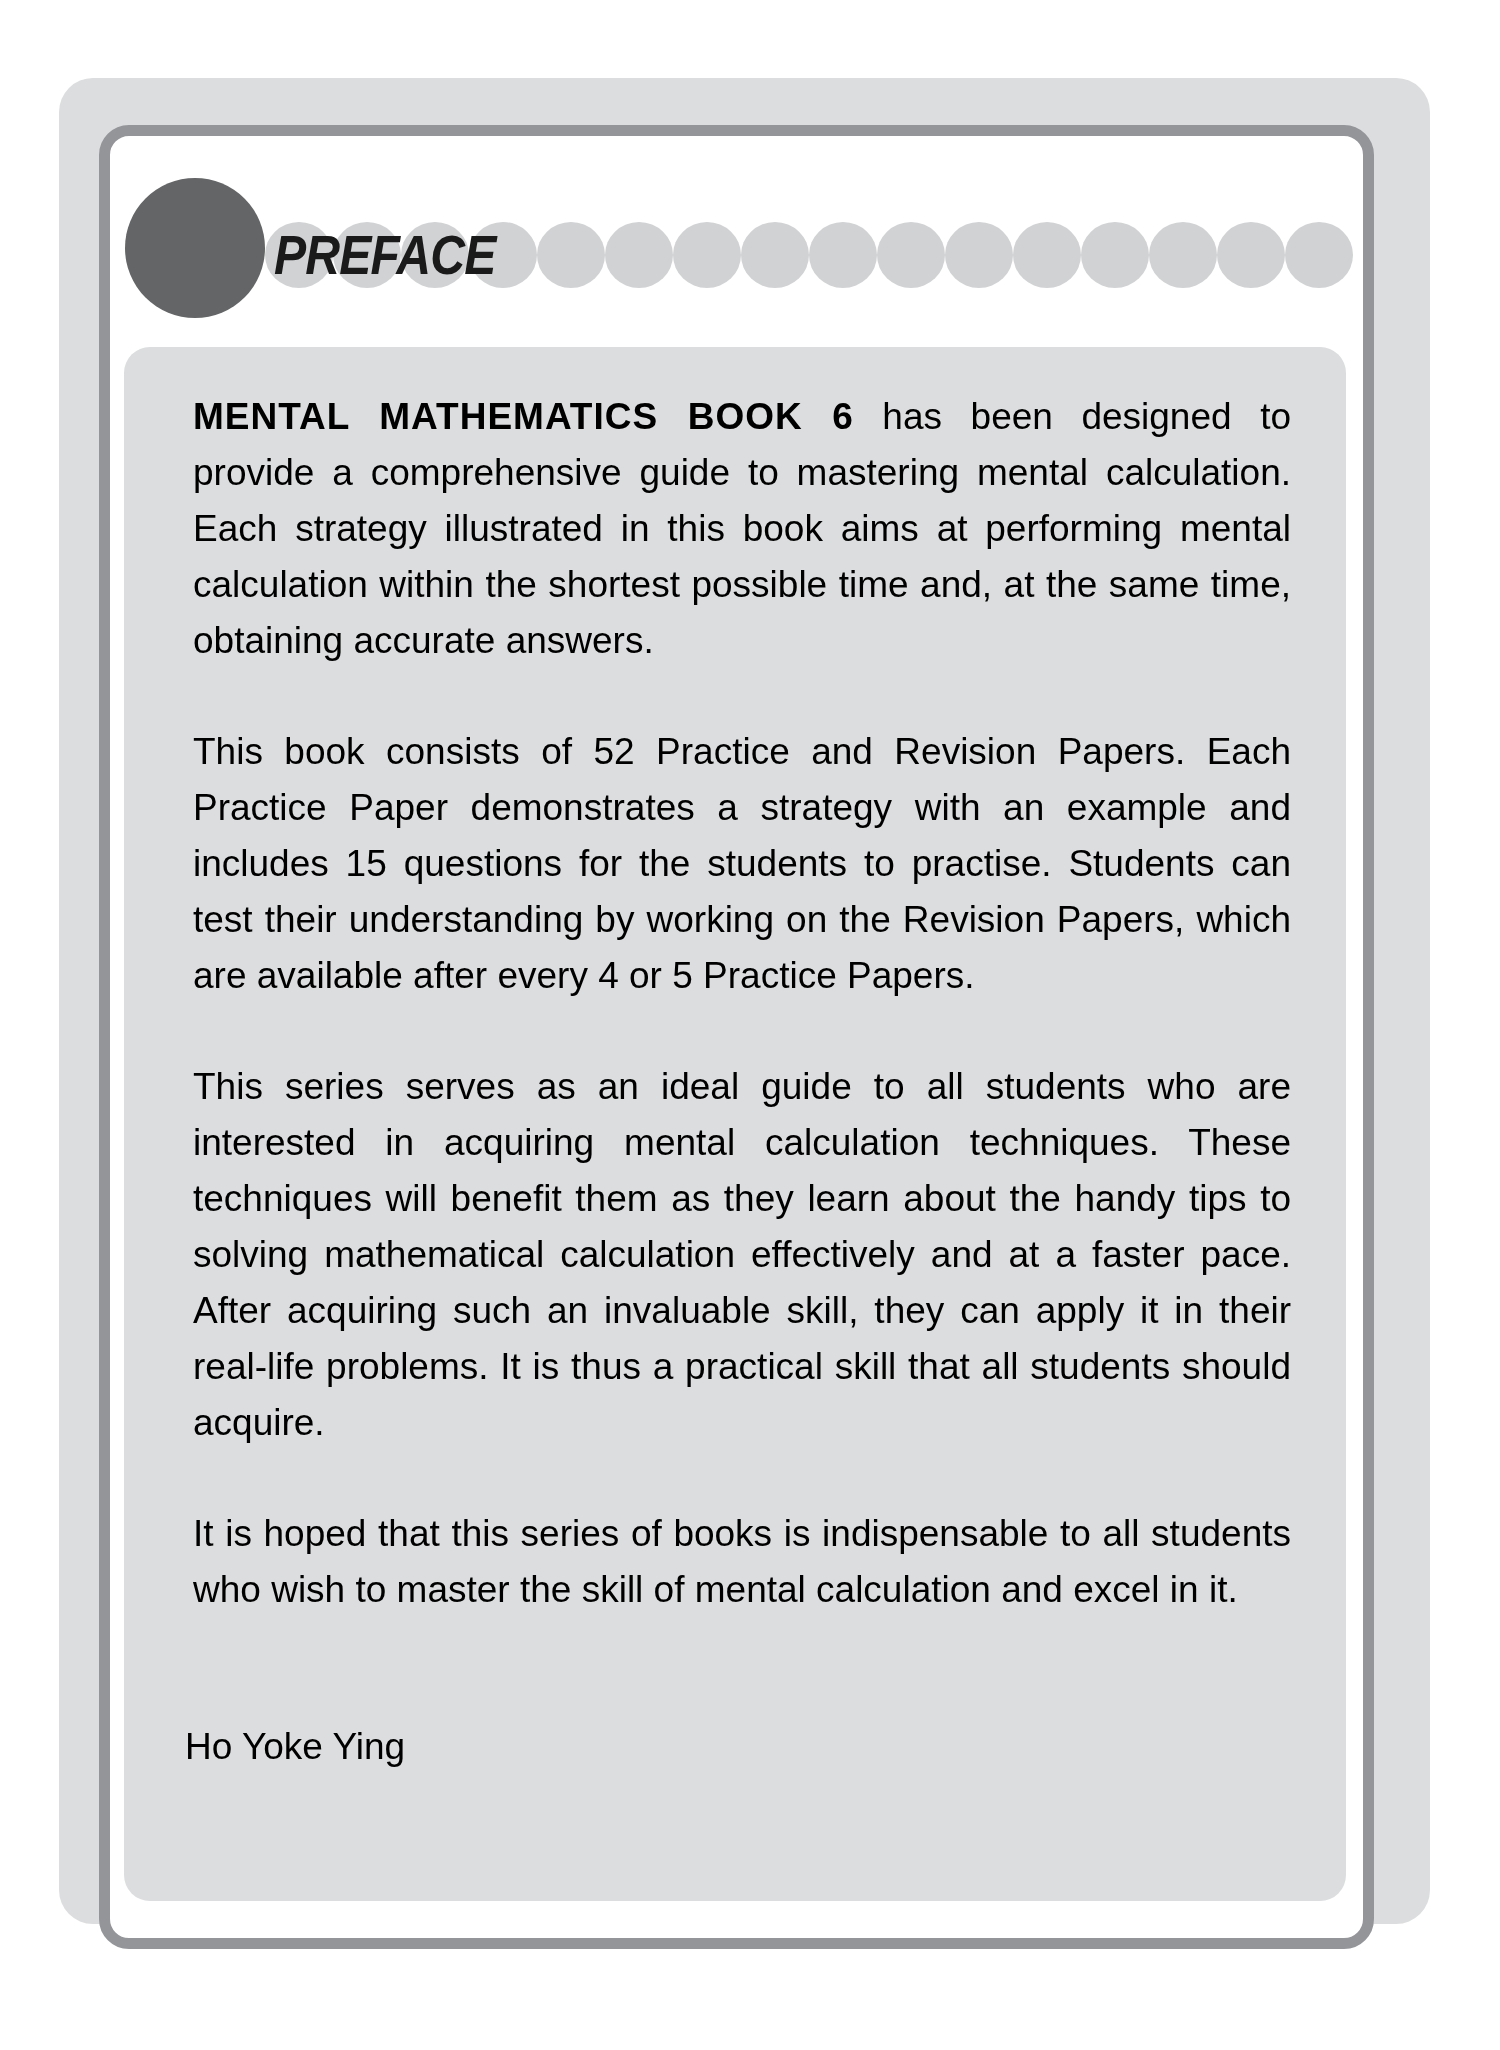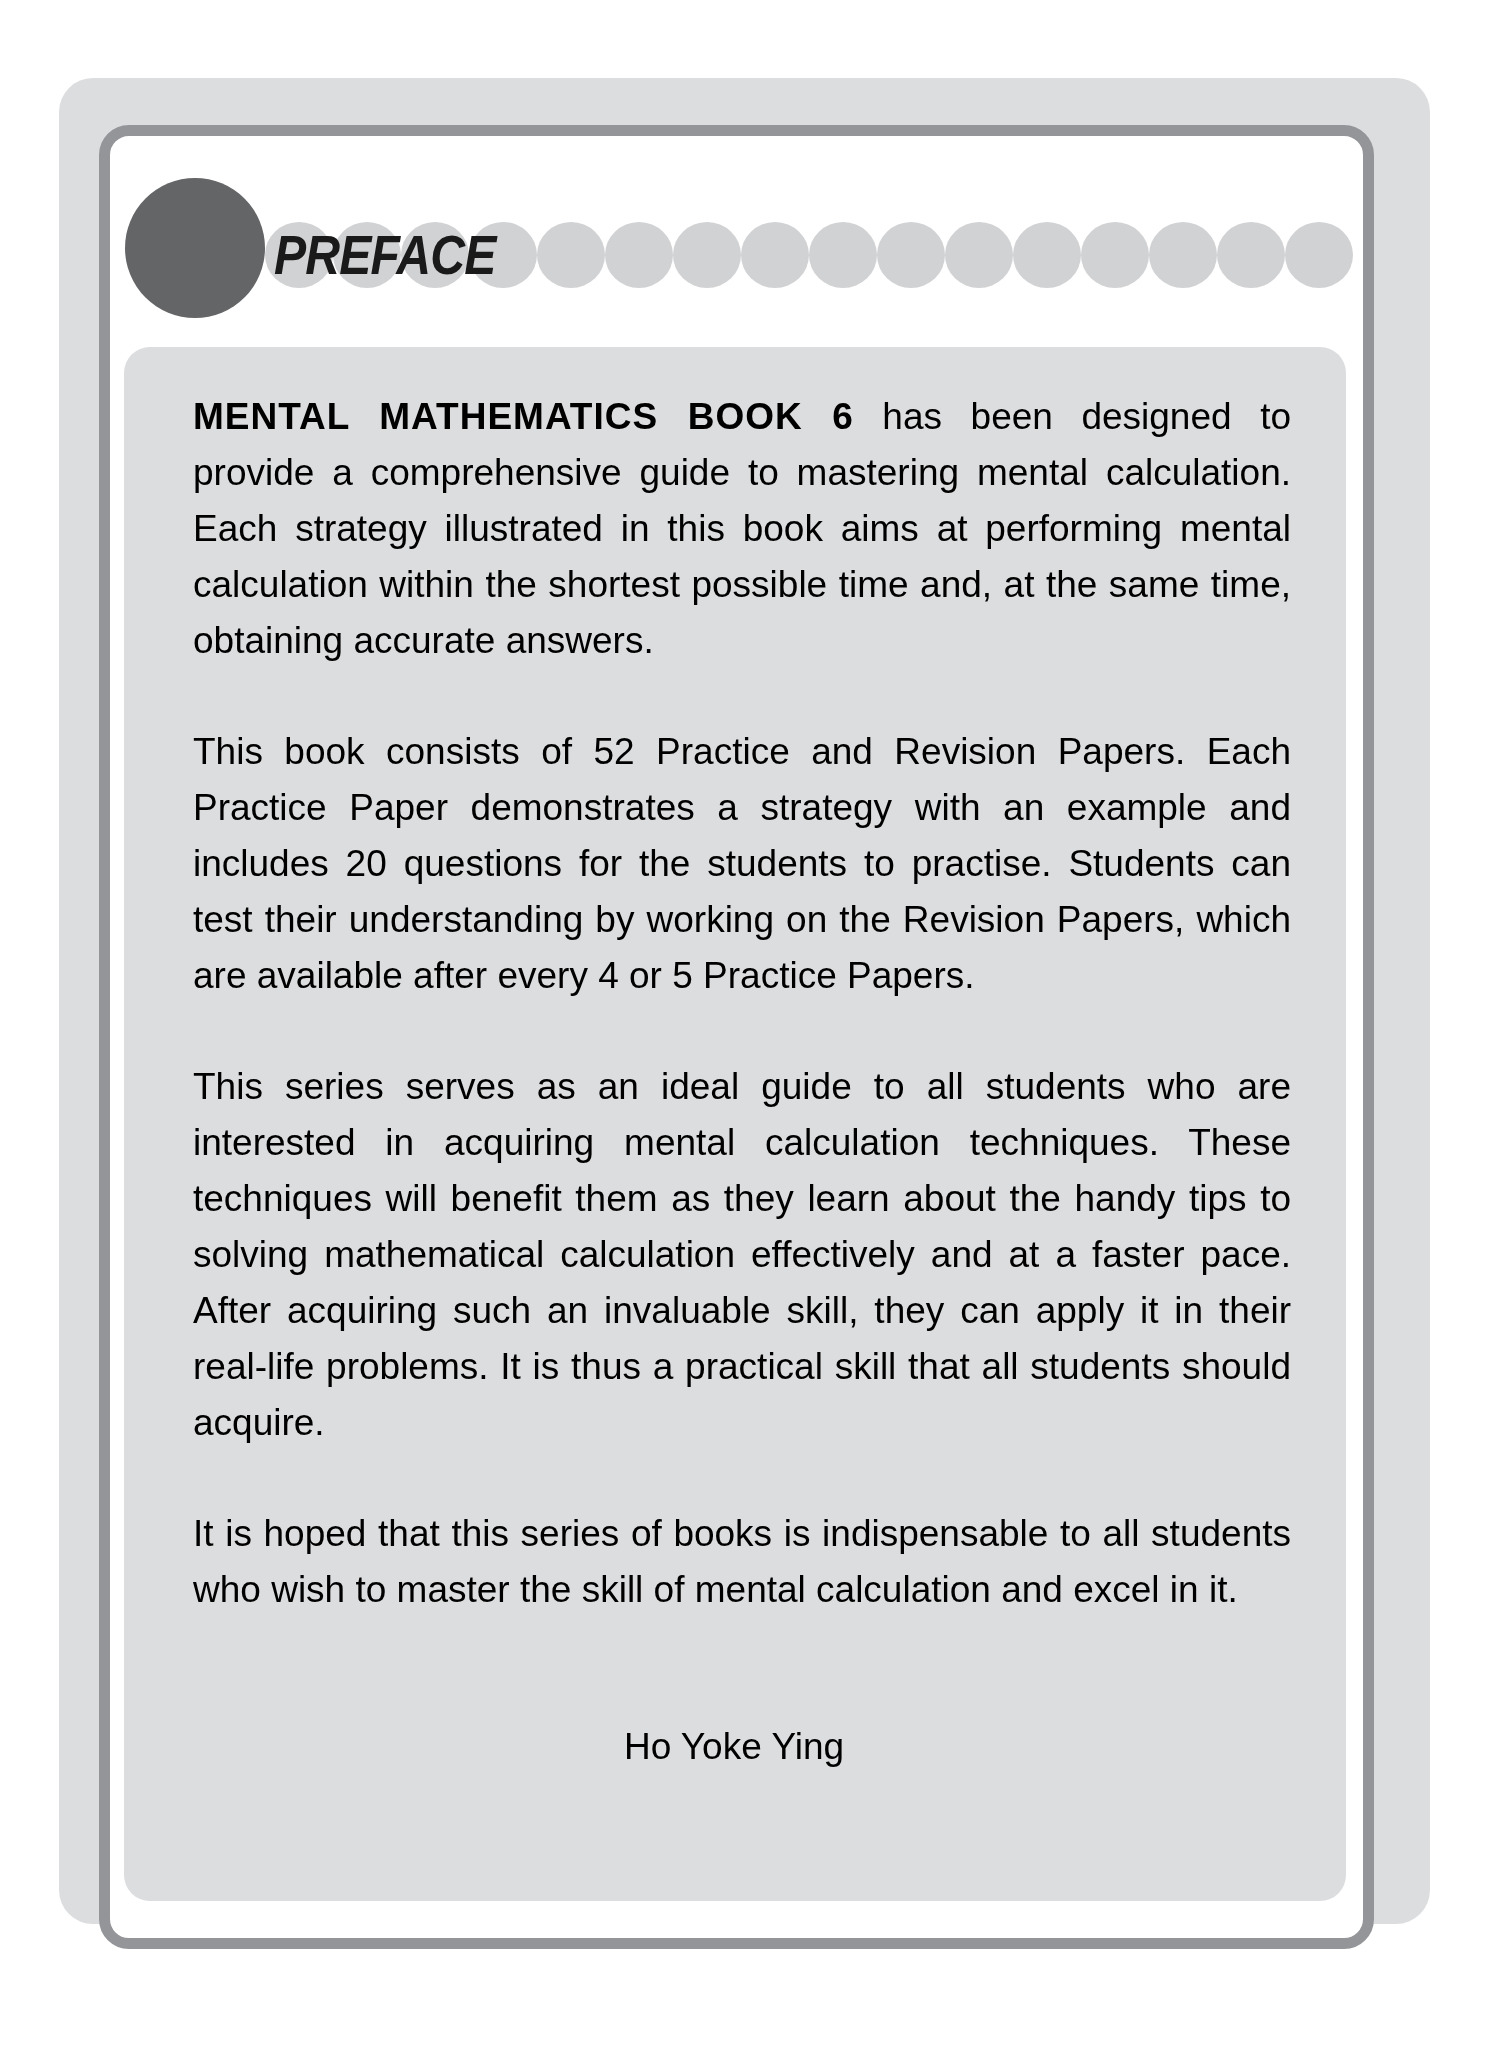--- a/index.html
+++ b/index.html
@@ -7,21 +7,21 @@
   .outer-gray { position: absolute; left: 59px; top: 78px; width: 1371px; height: 1846px; background: #dcdddf; border-radius: 34px; }
   .frame { position: absolute; left: 99px; top: 125px; width: 1253px; height: 1802px; border: 11px solid #949599; background: #ffffff; border-radius: 30px; }
   .dot-row { position: absolute; left: 265px; top: 222px; height: 66px; display: flex; }
   .dot { width: 68px; height: 66px; border-radius: 50%; background: #d1d2d4; flex: none; }
   .big-dot { position: absolute; left: 125px; top: 178px; width: 140px; height: 140px; border-radius: 50%; background: #646567; }
   .heading { position: absolute; left: 274px; top: 222px; height: 66px; line-height: 66px; font-size: 56px; font-weight: bold; font-style: italic; color: #1a1a1a; letter-spacing: -1px; transform: scaleX(0.86); transform-origin: left center; white-space: nowrap; }
   .panel { position: absolute; left: 124px; top: 347px; width: 1222px; height: 1554px; background: #dcdddf; border-radius: 26px; }
   .body-text { position: absolute; left: 185px; top: 389px; width: 1098px; font-size: 37px; line-height: 56px; text-align: justify; margin-left: 8px; }
   .para { margin: 0 0 55px 0; text-align: justify; text-align-last: left; }
   .lead { font-weight: bold; letter-spacing: 1px; }
-  .author { position: absolute; left: 185px; top: 1719px; width: 1098px; font-size: 37px; line-height: 56px; text-align: center; }
+  .author { position: absolute; left: 185px; top: 1719px; width: 1098px; font-size: 37px; line-height: 56px; text-align: left; }
 </style>
 </head>
 <body>
 
 <div class="outer-gray"></div>
 <div class="frame"></div>
 
 <div class="dot-row">
   <span class="dot"></span>
   <span class="dot"></span>
@@ -40,18 +40,18 @@
   <span class="dot"></span>
   <span class="dot"></span>
 </div>
 <div class="big-dot"></div>
 <div class="heading">PREFACE</div>
 
 <div class="panel"></div>
 
 <div class="body-text">
   <p class="para"><span class="lead">MENTAL MATHEMATICS BOOK 6</span><span> has been designed to provide a comprehensive guide to mastering mental calculation. Each strategy illustrated in this book aims at performing mental calculation within the shortest possible time and, at the same time, obtaining accurate answers.</span></p>
-  <p class="para">This book consists of 52 Practice and Revision Papers. Each Practice Paper demonstrates a strategy with an example and includes 20 questions for the students to practise. Students can test their understanding by working on the Revision Papers, which are available after every 4 or 5 Practice Papers.</p>
+  <p class="para">This book consists of 52 Practice and Revision Papers. Each Practice Paper demonstrates a strategy with an example and includes 15 questions for the students to practise. Students can test their understanding by working on the Revision Papers, which are available after every 4 or 5 Practice Papers.</p>
   <p class="para">This series serves as an ideal guide to all students who are interested in acquiring mental calculation techniques. These techniques will benefit them as they learn about the handy tips to solving mathematical calculation effectively and at a faster pace. After acquiring such an invaluable skill, they can apply it in their real-life problems. It is thus a practical skill that all students should acquire.</p>
   <p class="para">It is hoped that this series of books is indispensable to all students who wish to master the skill of mental calculation and excel in it.</p>
 </div>
 
 <div class="author">Ho Yoke Ying</div>
 
 </body></html>

